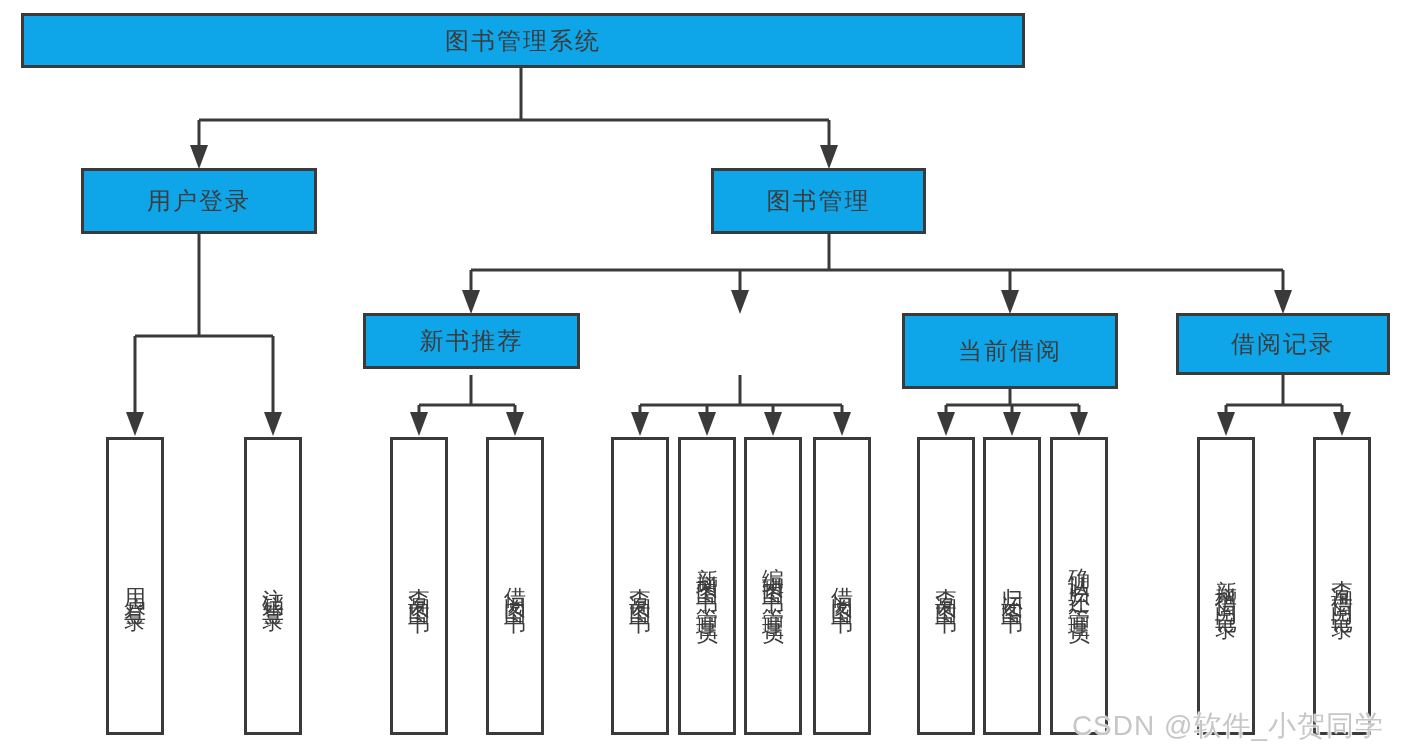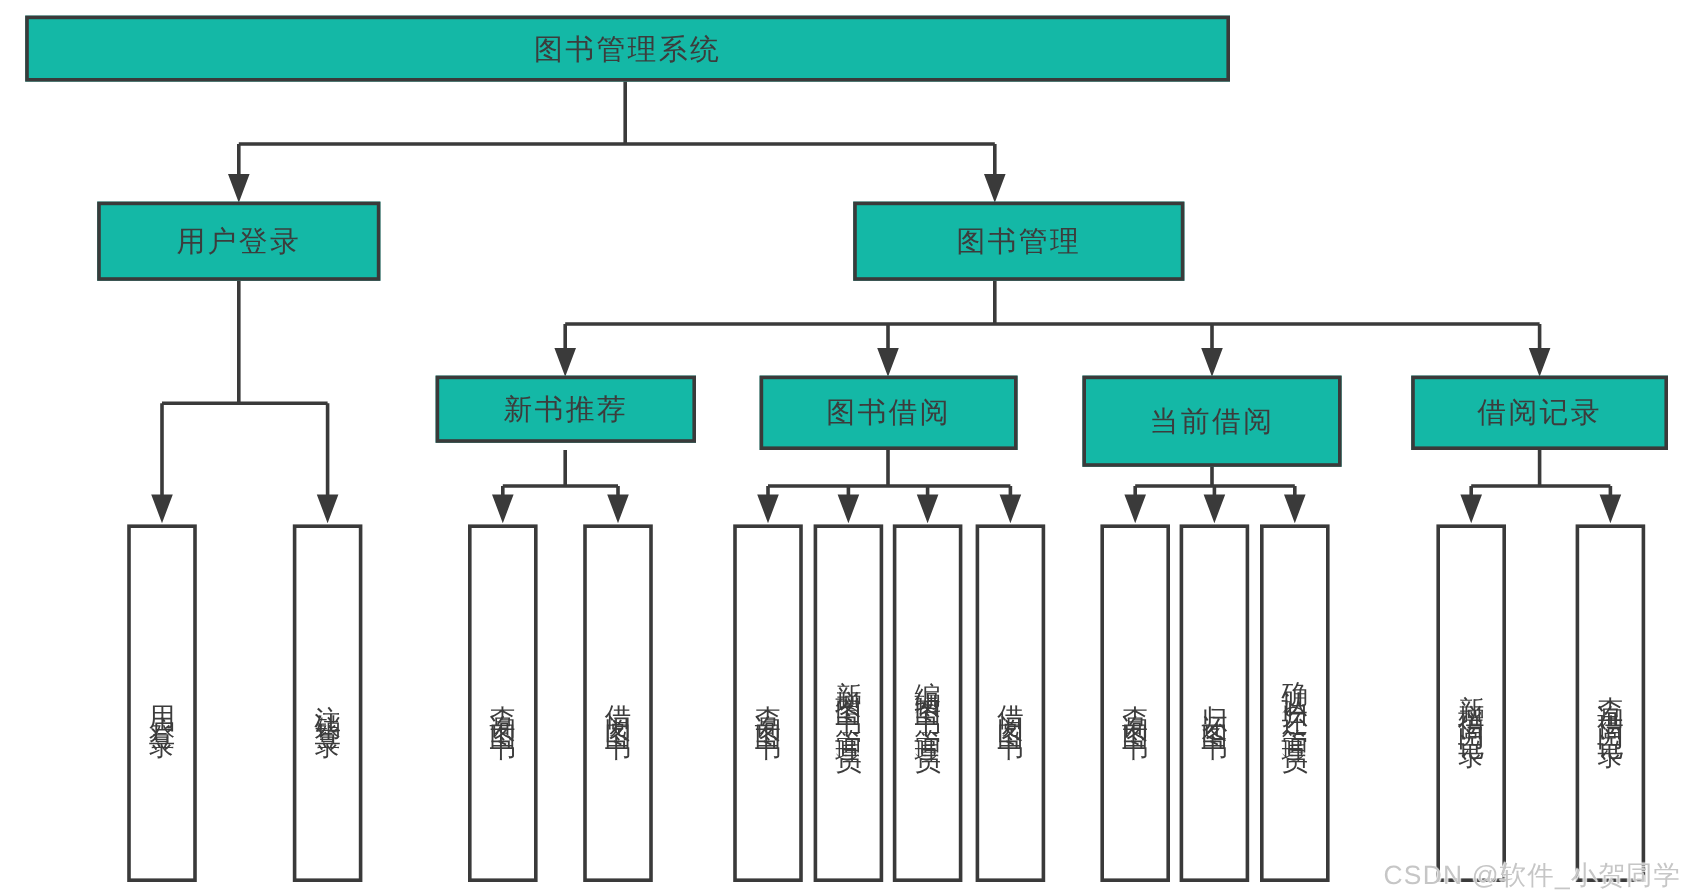--- a/index.html
+++ b/index.html
@@ -14,21 +14,21 @@
     width:1405px;height:747px;
     background:var(--bg);
     font-family:"Liberation Sans","DejaVu Sans",sans-serif;
     overflow:hidden;
   }
   .connectors{position:absolute;left:0;top:0;z-index:1;}
   .node{
     position:absolute;
     box-sizing:border-box;
     border:3px solid var(--line);
-    background:#14b8a6;
+    background:#0ea5e9;
     display:flex;align-items:center;justify-content:center;
     font-size:24px;color:var(--text);
     letter-spacing:2px;
     z-index:2;
     white-space:nowrap;
   }
   .leaf{
     position:absolute;
     top:437px;width:58px;height:298px;
     box-sizing:border-box;
@@ -40,22 +40,22 @@
   .leaf .vtext{
     writing-mode:vertical-rl;
     text-orientation:mixed;
     font-size:22px;
     letter-spacing:8px;
     line-height:1;
     color:var(--text);
   }
   .watermark{
     position:absolute;
-    right:4px;bottom:2px;
-    font-size:22px;
+    right:21px;bottom:2px;
+    font-size:28px;
     letter-spacing:1px;
     color:var(--watermark);
     text-shadow:1px 1px 1px rgba(255,255,255,.95),-1px -1px 1px rgba(255,255,255,.95);
     z-index:5;
     white-space:nowrap;
   }
 </style>
 </head>
 <body>
 
@@ -81,29 +81,26 @@
              M1217 412 L1235 412 L1226 436 Z  M1333 412 L1351 412 L1342 436 Z" fill="#3a3a3a" stroke="none"></path>
   </svg>
 
   <div class="node" style="left:21px;top:13px;width:1004px;height:55px">
     <span>图书管理系统</span>
   </div>
 
   <div class="node" style="left:81px;top:168px;width:236px;height:66px">
     <span>用户登录</span>
   </div>
-  <div class="node" style="left:711px;top:168px;width:276px;height:66px">
+  <div class="node" style="left:711px;top:168px;width:215px;height:66px">
     <span>图书管理</span>
   </div>
 
   <div class="node" style="left:363px;top:313px;width:217px;height:56px">
     <span>新书推荐</span>
-  </div>
-  <div class="node" style="left:633px;top:313px;width:215px;height:62px">
-    <span>图书借阅</span>
   </div>
   <div class="node" style="left:902px;top:313px;width:216px;height:76px">
     <span>当前借阅</span>
   </div>
   <div class="node" style="left:1176px;top:313px;width:214px;height:62px">
     <span>借阅记录</span>
   </div>
 
   <div class="leaf" style="left:106px">
     <span class="vtext">用户登录</span>

